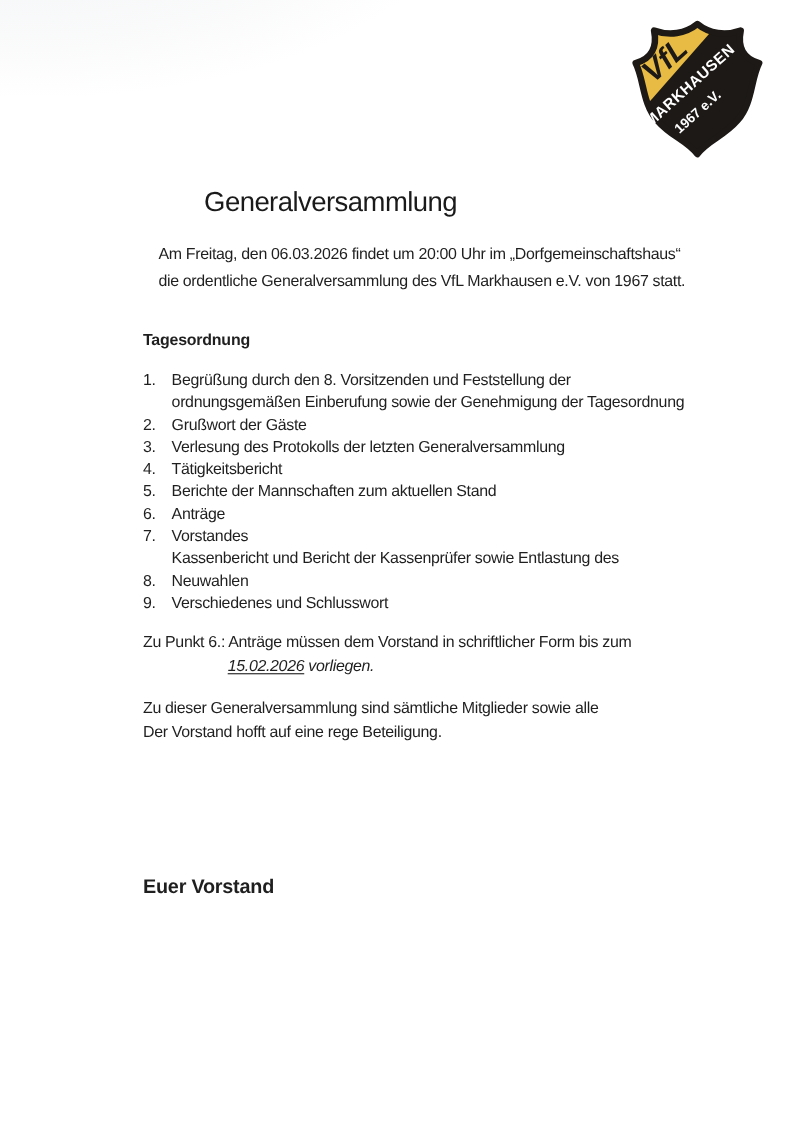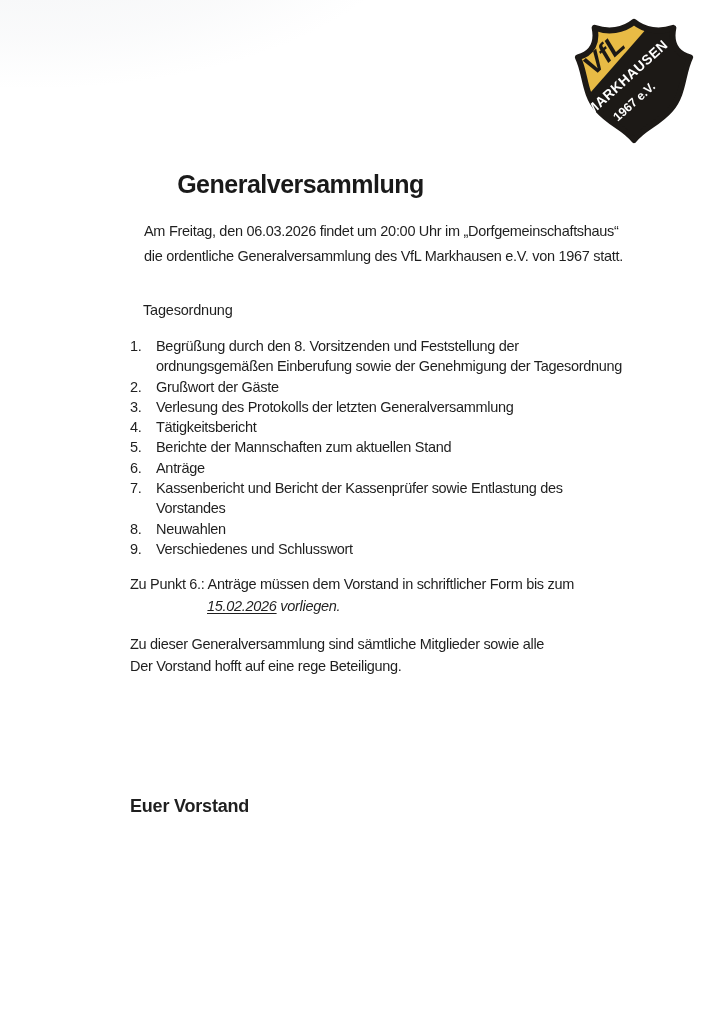--- a/index.html
+++ b/index.html
@@ -24,32 +24,32 @@
     pointer-events: none;
   }
   .logo {
     position: absolute; left: 565px; top: 16px;
     width: 138px; height: 128px;
   }
   .title {
     position: absolute; left: 0; top: 170px; width: 601px;
     margin: 0;
     text-align: center;
-    font-size: 25px; font-weight: 700; letter-spacing: -0.5px;
+    font-size: 25px; font-weight: 400; letter-spacing: -0.5px;
     color: #1a1a1a;
   }
   .bodytext { font-size: 14.5px; letter-spacing: -0.3px; }
   .line { display: block; }
   .intro {
     position: absolute; left: 130px; top: 219px;
     line-height: 25px; width: 520px; margin-left: 14px;
   }
   .agenda-heading {
-    position: absolute; left: 143px; top: 302px;
-    font-weight: 400; font-size: 14.5px; letter-spacing: -0.2px;
+    position: absolute; left: 130px; top: 302px;
+    font-weight: 700; font-size: 14.5px; letter-spacing: -0.2px;
   }
   .agenda {
     position: absolute; left: 130px; top: 336px;
     width: 530px; line-height: 20.3px;
   }
   .agenda-item { display: flex; }
   .agenda-item .num { width: 26px; flex: none; }
   .agenda-item .itext { flex: 1; }
   .note {
     position: absolute; left: 130px; top: 573px;
@@ -132,22 +132,22 @@
     </div>
     <div class="agenda-item">
       <span class="num">6.</span>
       <span class="itext">
         <span class="line">Anträge</span>
       </span>
     </div>
     <div class="agenda-item">
       <span class="num">7.</span>
       <span class="itext">
+        <span class="line">Vorstandes</span>
         <span class="line">Kassenbericht und Bericht der Kassenprüfer sowie Entlastung des</span>
-        <span class="line">Vorstandes</span>
       </span>
     </div>
     <div class="agenda-item">
       <span class="num">8.</span>
       <span class="itext">
         <span class="line">Neuwahlen</span>
       </span>
     </div>
     <div class="agenda-item">
       <span class="num">9.</span>

